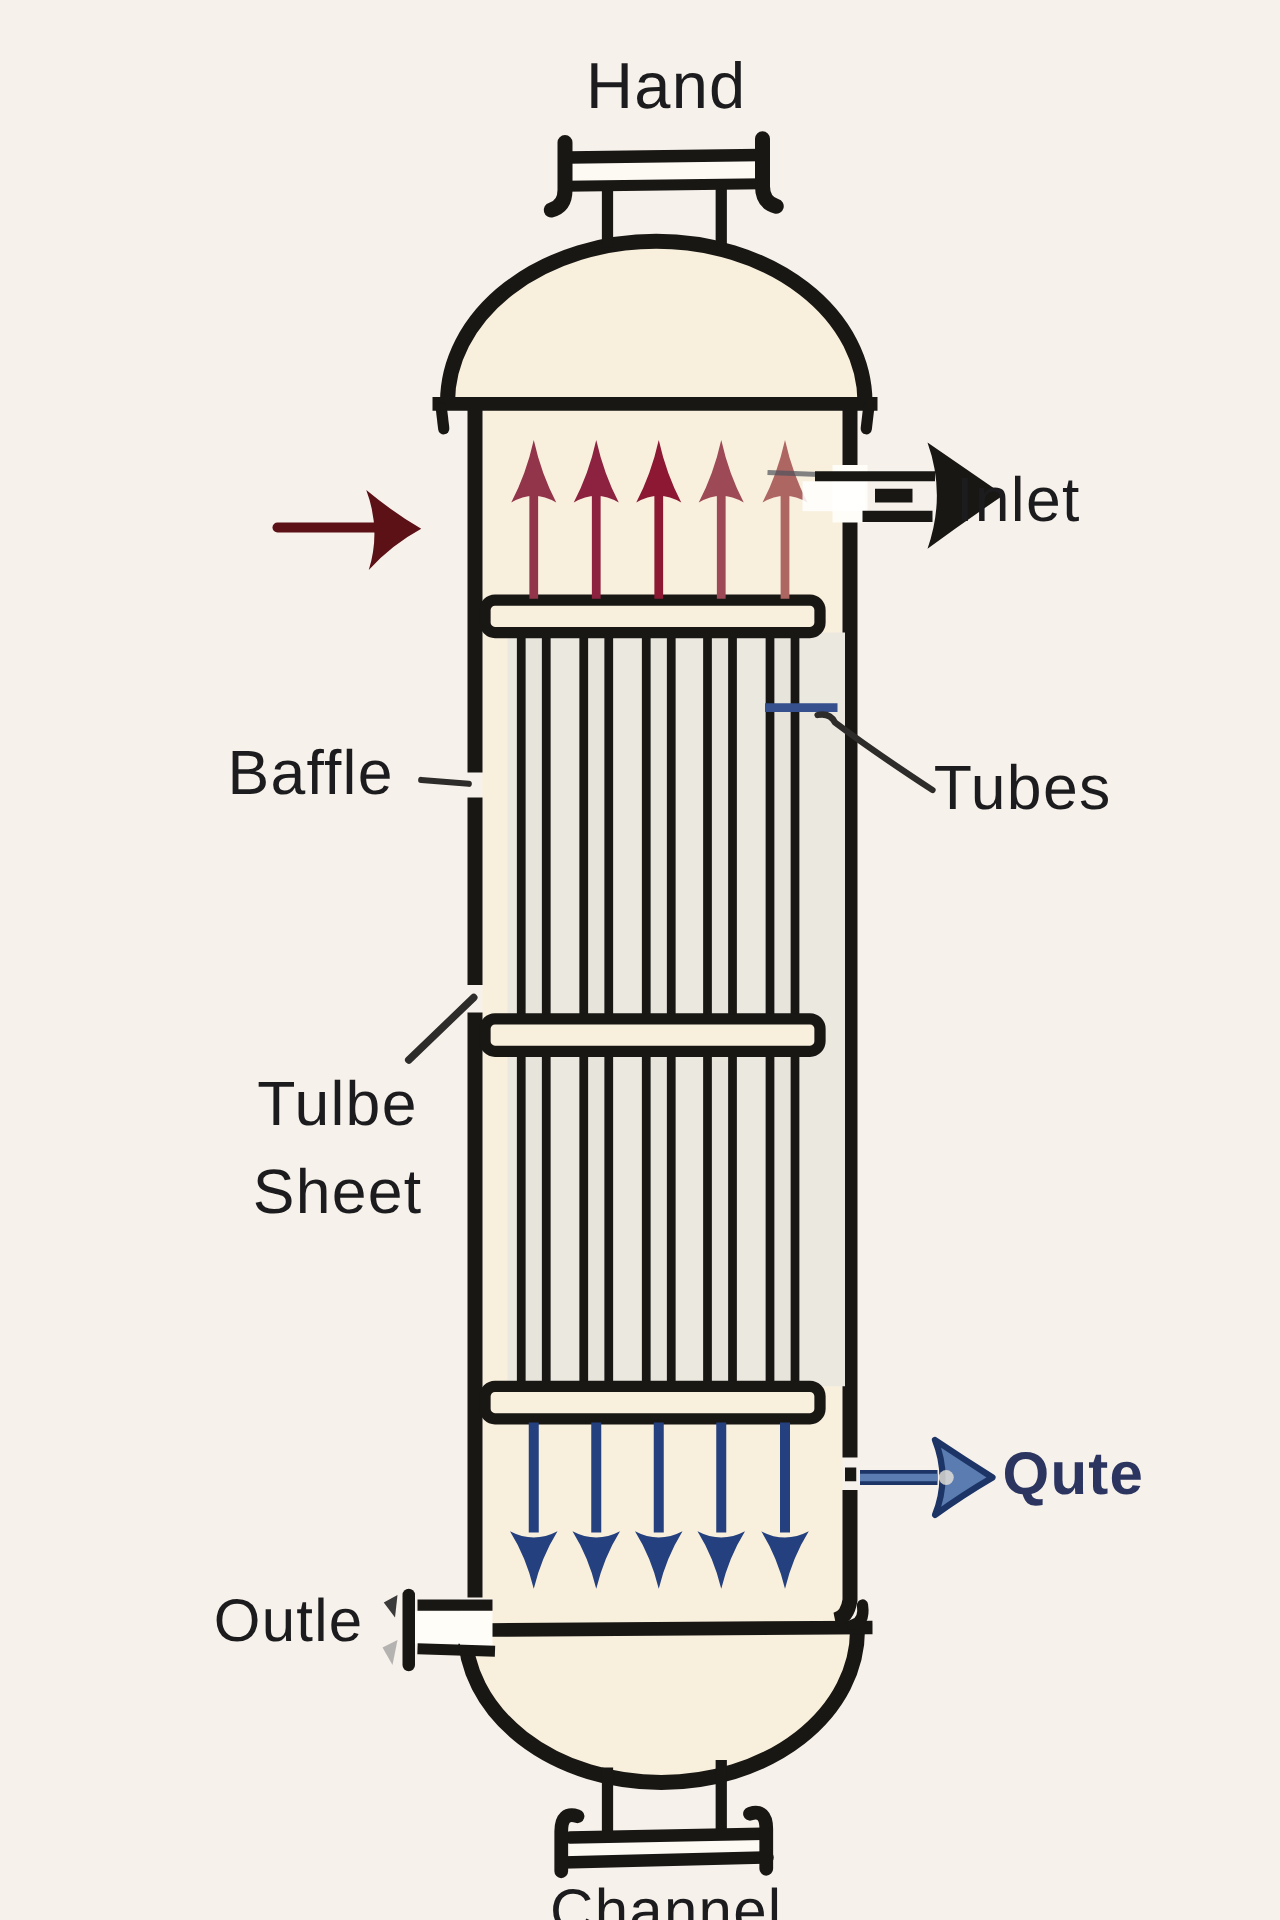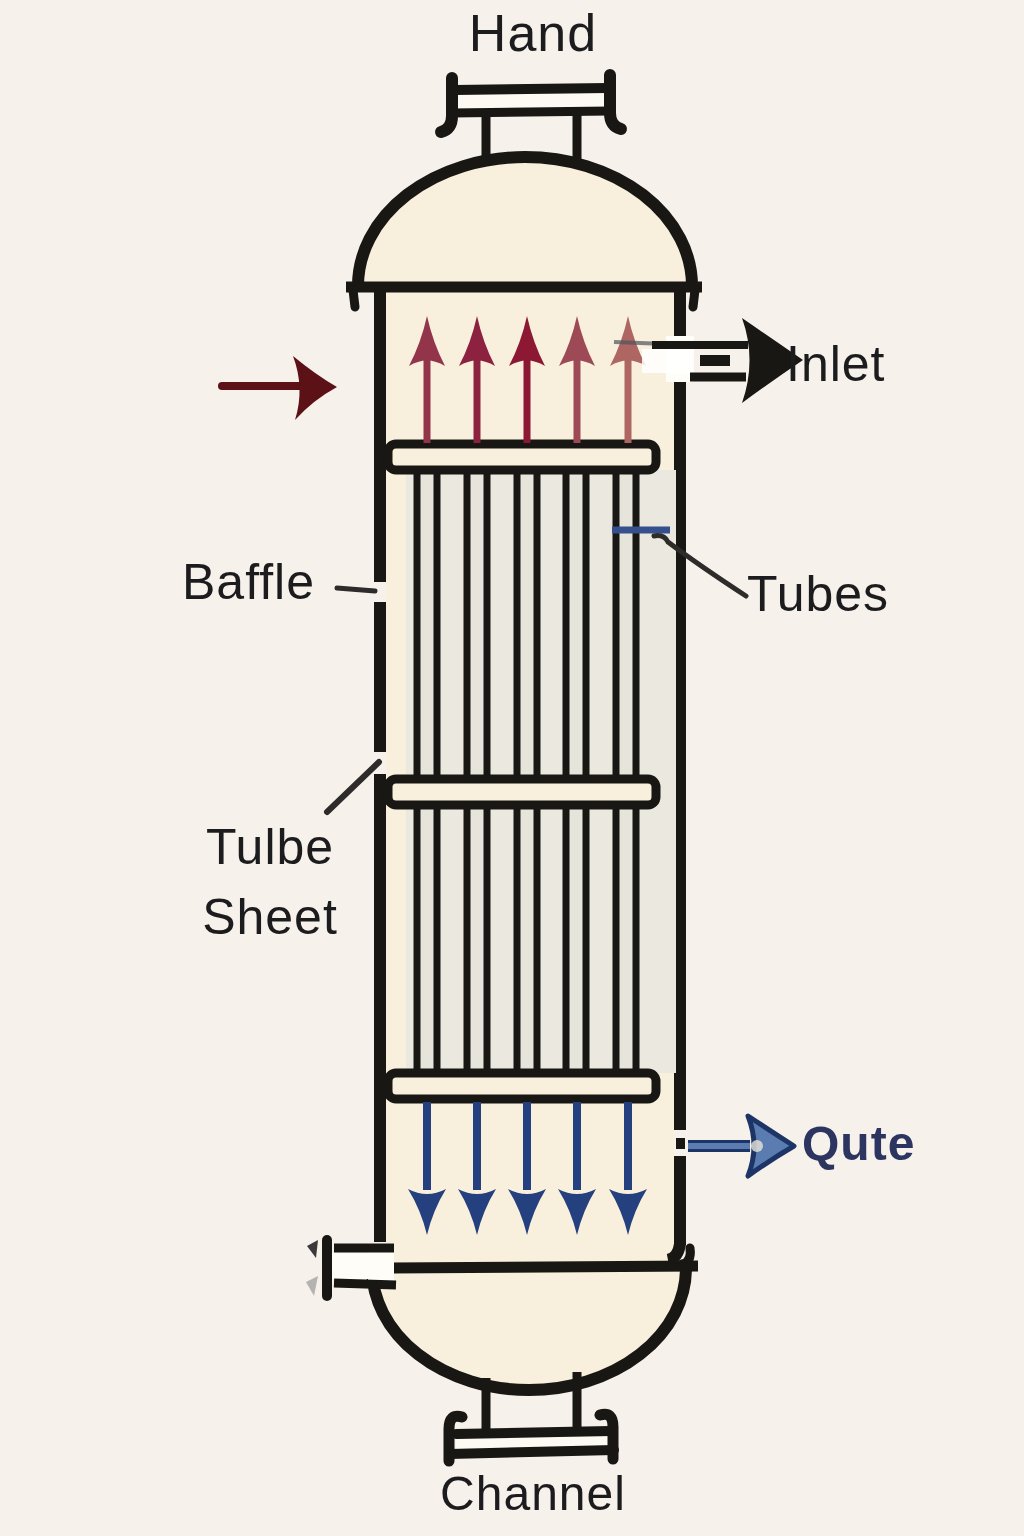--- a/index.html
+++ b/index.html
@@ -2,21 +2,21 @@
 <html style="--background: #f6f1ea; --vessel_fill: #f8efdc; --bundle_fill: #ebe8df; --tube_fill: #e7e4dc; --nozzle_fill: #fdfaf4; --line: #191714; --text: #1c1c1e; --shell_outlet_label: #2c3560; --inlet_flow_arrow: #5c1117; --hot_arrows_0: #93354a; --hot_arrows_1: #8c2240; --hot_arrows_2: #8c1834; --hot_arrows_3: #9d4a56; --hot_arrows_4: #ae6663; --cold_arrow: #24407e; --outlet_arrow_fill: #5a7cb0; --outlet_arrow_stroke: #1c3566; --tube_mark: #35508c; --leader: #2e2c2a;"><head>
 <meta charset="utf-8">
 <style>
   html,body{margin:0;padding:0;}
   body{
     width:1024px;height:1536px;
     background:var(--background,#f6f1ea);
     font-family:"Liberation Sans","DejaVu Sans",sans-serif;
     overflow:hidden;
   }
-  #stage{position:relative;width:1024px;height:1131px;}
+  #stage{position:relative;width:1024px;height:1131px;margin-top:36px;}
   #stage svg{position:absolute;left:0;top:0;}
   .label{
     position:absolute;
     color:var(--text,#1c1c1e);
     font-size:50px;line-height:1.15;letter-spacing:1px;
     white-space:nowrap;
   }
   .label.center{text-align:center;white-space:normal;}
   .ink{stroke:var(--line,#191714);}
   .inkfill{fill:var(--line,#191714);}
@@ -198,29 +198,30 @@
     </g>
 
     <line x1="612" y1="530" x2="670" y2="530" class="tubemark nofill" stroke-width="7"></line>
     <path d="M 654 536 Q 664 534 668 542 Q 700 566 746 596" class="leader" stroke-width="5" stroke-linecap="round"></path>
     <line x1="337" y1="588" x2="375" y2="591" class="leader" stroke-width="5" stroke-linecap="round"></line>
     <line x1="327" y1="812" x2="379" y2="762" class="leader" stroke-width="6" stroke-linecap="round"></line>
   </svg>
 
   <div class="label center" style="left:400px;top:4px;width:266px;font-size:52px;">Hand</div>
 
-  <div class="label" style="left:786px;top:336px;">Inlet</div>
+  <div class="label" style="left:765px;top:336px;">Inlet</div>
 
   <div class="label" style="left:182px;top:554px;">Baffle</div>
 
   <div class="label center" style="left:150px;top:812px;width:240px;line-height:1.4;">
       <span style="display:block">Tulbe</span>
       <span style="display:block">Sheet</span>
     </div>
 
   <div class="label" style="left:747px;top:566px;">Tubes</div>
 
   <div class="label qute-label" style="left:802px;top:1116px;font-size:48px;font-weight:bold;">Qute</div>
 
+  <div class="label" style="left:171px;top:1234px;font-size:48px;">Outle</div>
 
   <div class="label center" style="left:393px;top:1466px;width:280px;font-size:48px;">Channel</div>
 
 </div>
 
 </body></html>

